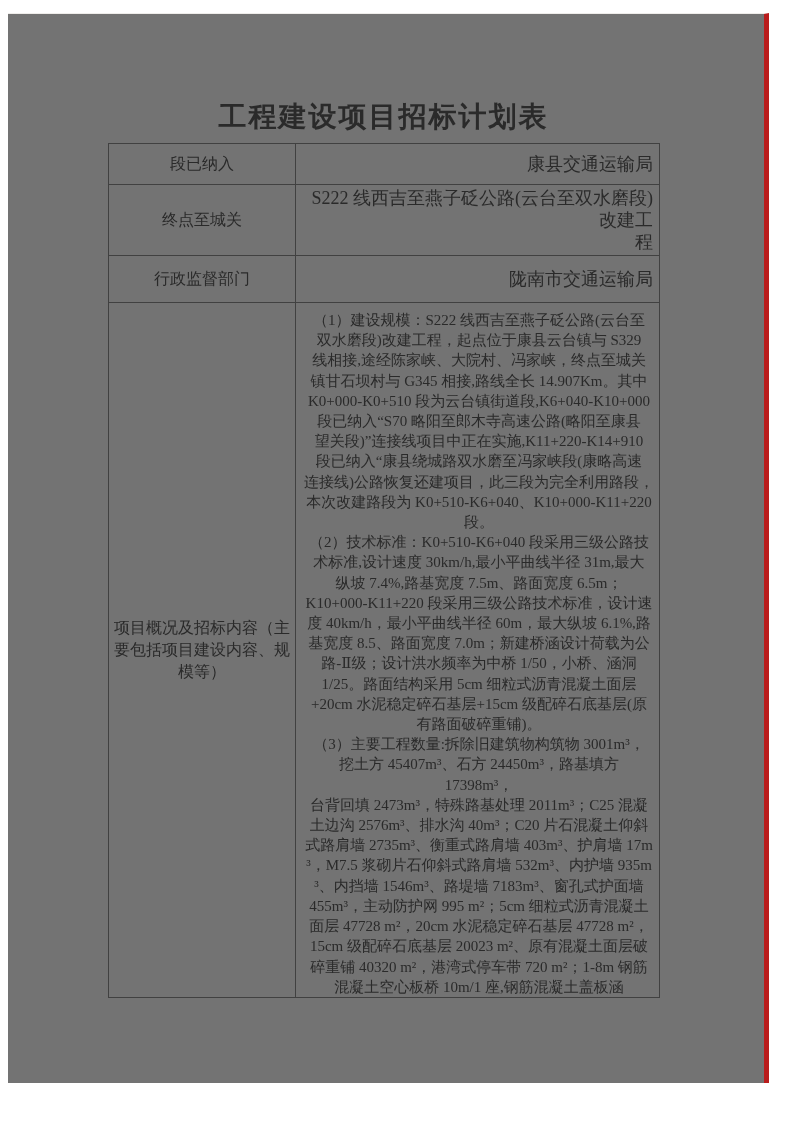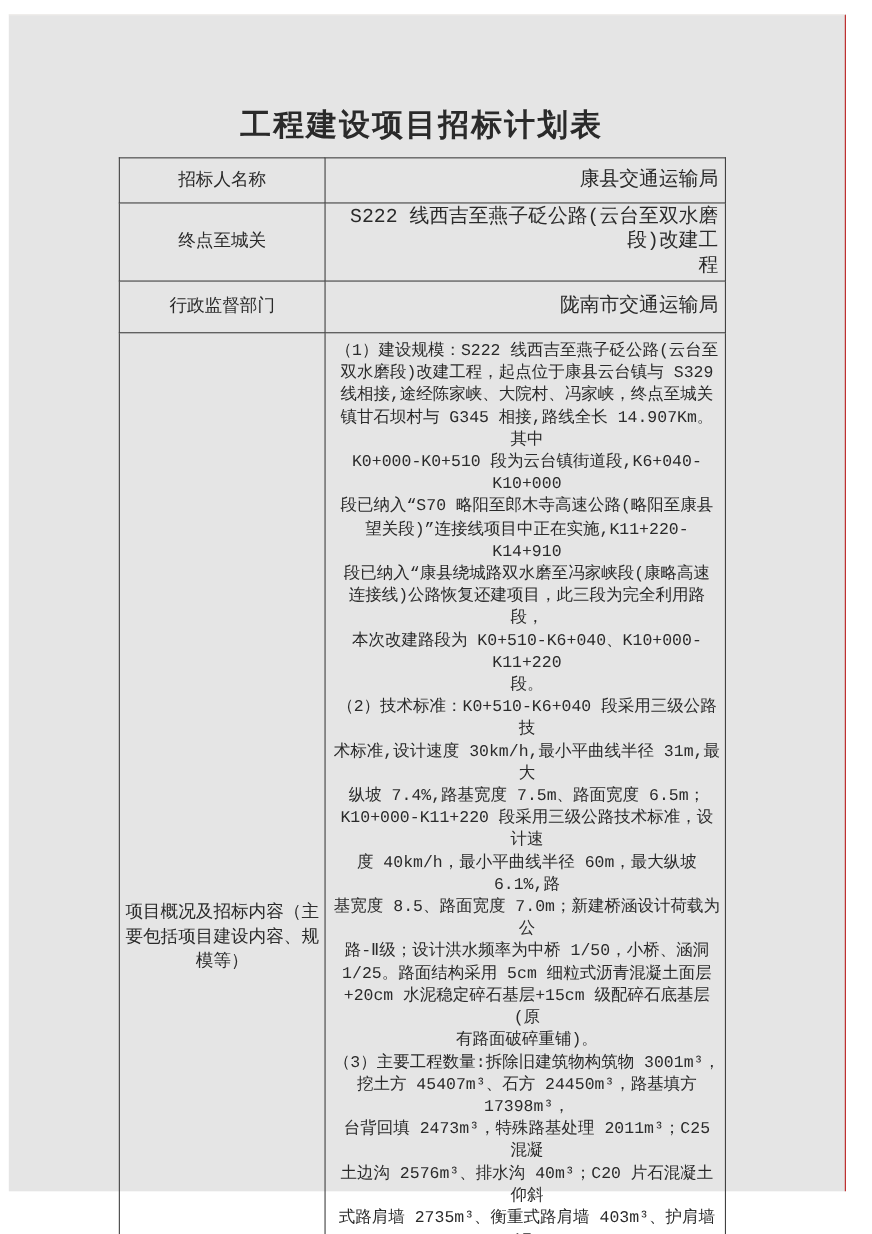--- a/index.html
+++ b/index.html
@@ -12,24 +12,23 @@
     font-family: "Liberation Serif", "DejaVu Serif", serif;
     color: #2a2a2a;
     position: relative;
   }
   .scan-page {
     position: absolute;
     left: 8px;
     top: 13px;
     width: 761px;
     height: 1070px;
-    background: #e5e5e5;
-    border-right: 1px solid #b91c1c;
+    background: #737373;
+    border-right: 5px solid #b91c1c;
     border-top: 1px solid #efedea;
-    font-family: Liberation Mono, monospace;
   }
   .doc {
     margin-left: 100px;
     padding-top: 86px;
     width: 551px;
   }
   .doc-title {
     margin: 0 0 9px 0;
     font-size: 28px;
     font-weight: bold;
@@ -85,21 +84,21 @@
 
     <h1 class="doc-title">工程建设项目招标计划表</h1>
 
     <table class="doc-table">
       <colgroup>
         <col style="width:187px">
         <col style="width:364px">
       </colgroup>
       <tbody>
         <tr class="r1">
-          <td class="label-cell">招标人名称</td>
+          <td class="label-cell">段已纳入</td>
           <td class="value-cell">康县交通运输局</td>
         </tr>
         <tr class="r2">
           <td class="label-cell">终点至城关</td>
           <td class="value-cell">S222 线西吉至燕子砭公路(云台至双水磨段)改建工
 程</td>
         </tr>
         <tr class="r3">
           <td class="label-cell">行政监督部门</td>
           <td class="value-cell">陇南市交通运输局</td>

